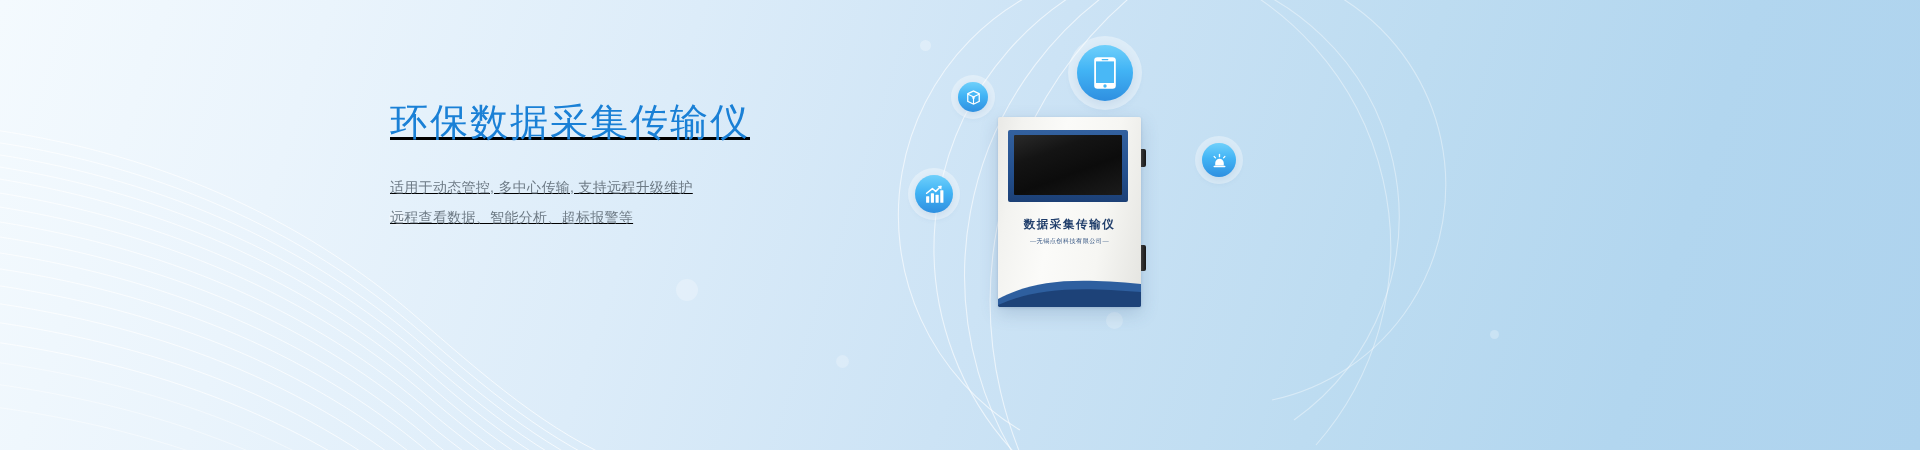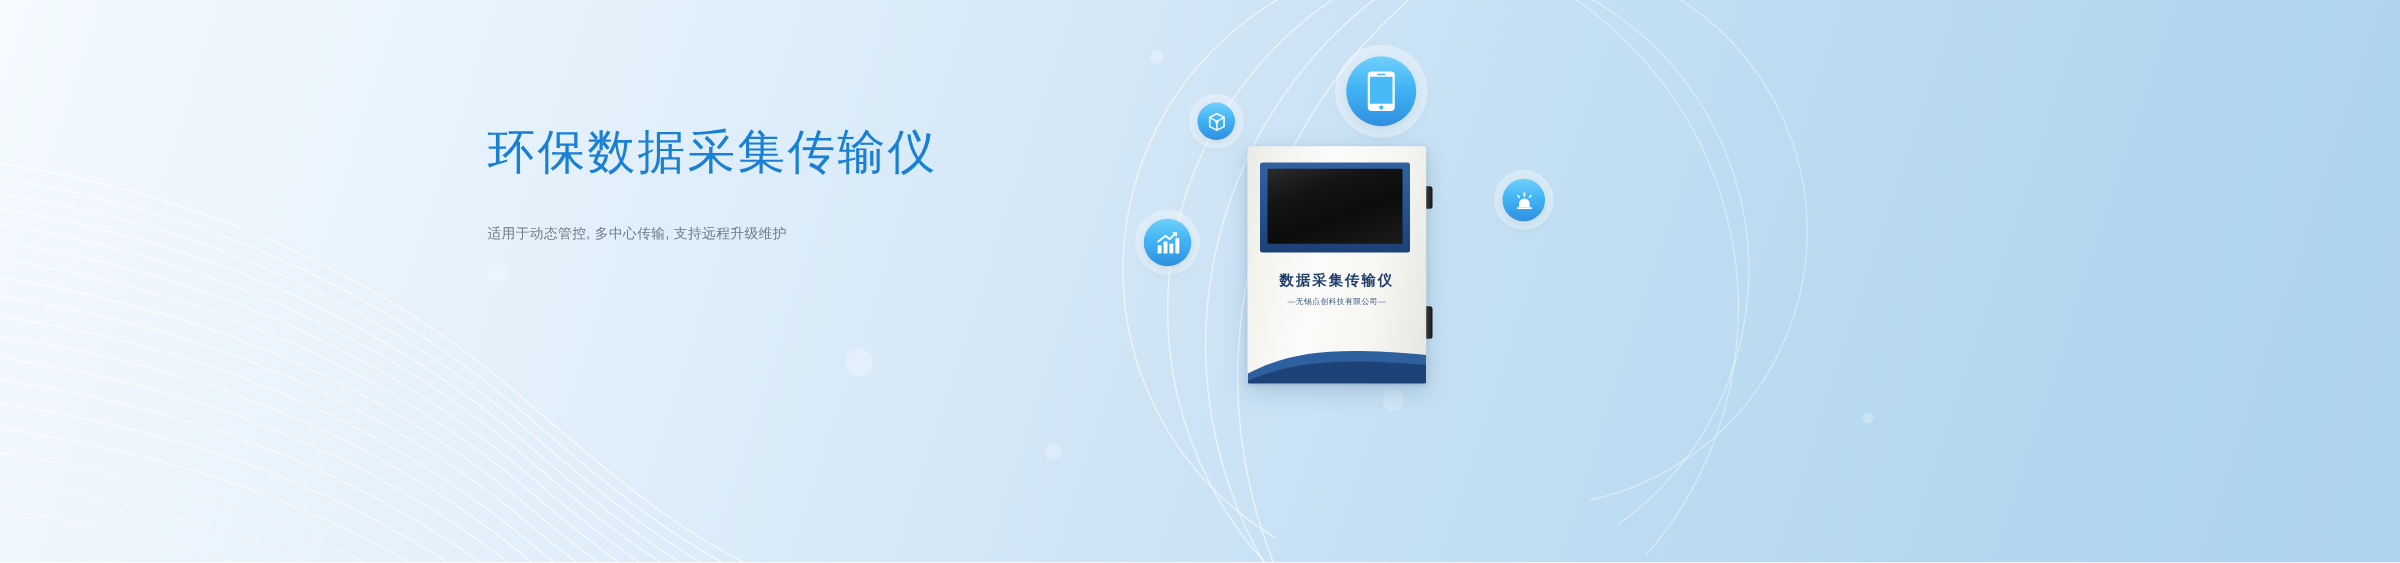--- a/index.html
+++ b/index.html
@@ -42,37 +42,38 @@
   .bubble.b4 { left: 1106px; top: 312px; width: 17px; height: 17px; background: rgba(255,255,255,0.22); }
   .bubble.b5 { left: 920px; top: 40px; width: 11px; height: 11px; background: rgba(255,255,255,0.30); }
   .bubble.b6 { left: 1490px; top: 330px; width: 9px; height: 9px; background: rgba(255,255,255,0.26); }
 
   
   .copy {
     position: absolute;
     left: 390px;
     top: 98px;
     width: 520px;
+    text-decoration: underline;
   }
   .headline {
     font-size: 38px;
     line-height: 48px;
     letter-spacing: 2px;
     color: #1a80d6;
     font-weight: 400;
     margin: 0;
     white-space: nowrap;
   }
   .sublist {
     margin: 26px 0 0 0;
     padding: 0;
     list-style: none;
   }
   .sublist li {
-    font-size: 11px;
+    font-size: 14px;
     line-height: 30px;
     color: #6d7a85;
     letter-spacing: 0.3px;
     white-space: nowrap;
   }
 
   
   .stage {
     position: absolute;
     left: 880px;
@@ -214,20 +215,21 @@
   <span class="bubble b2"></span>
   <span class="bubble b3"></span>
   <span class="bubble b4"></span>
   <span class="bubble b5"></span>
   <span class="bubble b6"></span>
 
   <div class="copy">
     <h1 class="headline">环保数据采集传输仪</h1>
     <ul class="sublist">
       <li>适用于动态管控, 多中心传输, 支持远程升级维护</li>
+      <li>远程查看数据、智能分析、超标报警等</li>
     </ul>
   </div>
 
   <div class="stage">
 
     <svg class="arcs" viewBox="0 0 700 450">
       <g fill="none" stroke="#ffffff" stroke-opacity="0.62" stroke-width="1.1">
         <path d="M221,-30 A250,250 0 0,0 140,430"></path>
         <path d="M242,-30 A300,300 0 0,0 152,470"></path>
         <path d="M264,-30 A350,350 0 0,0 166,500"></path>

